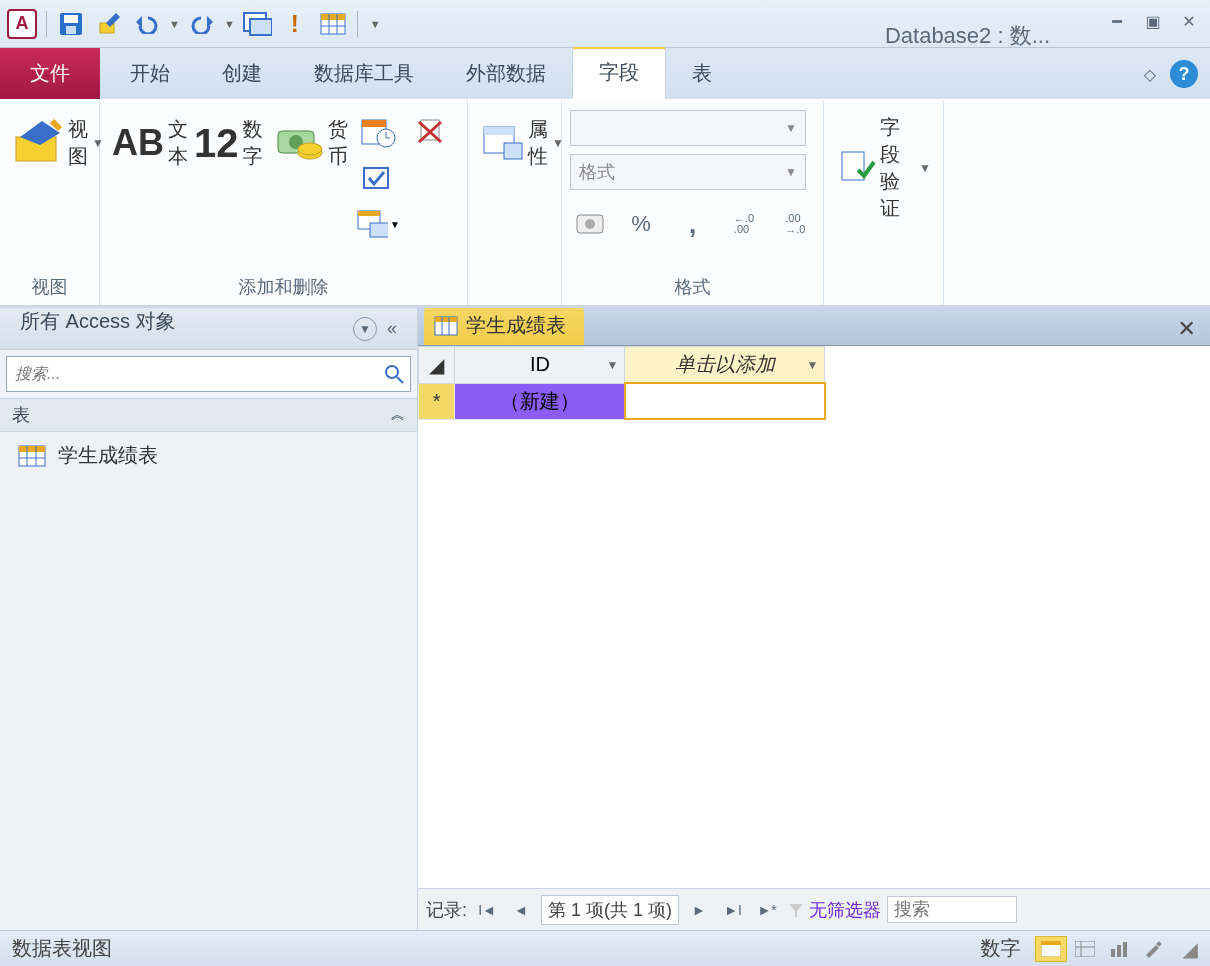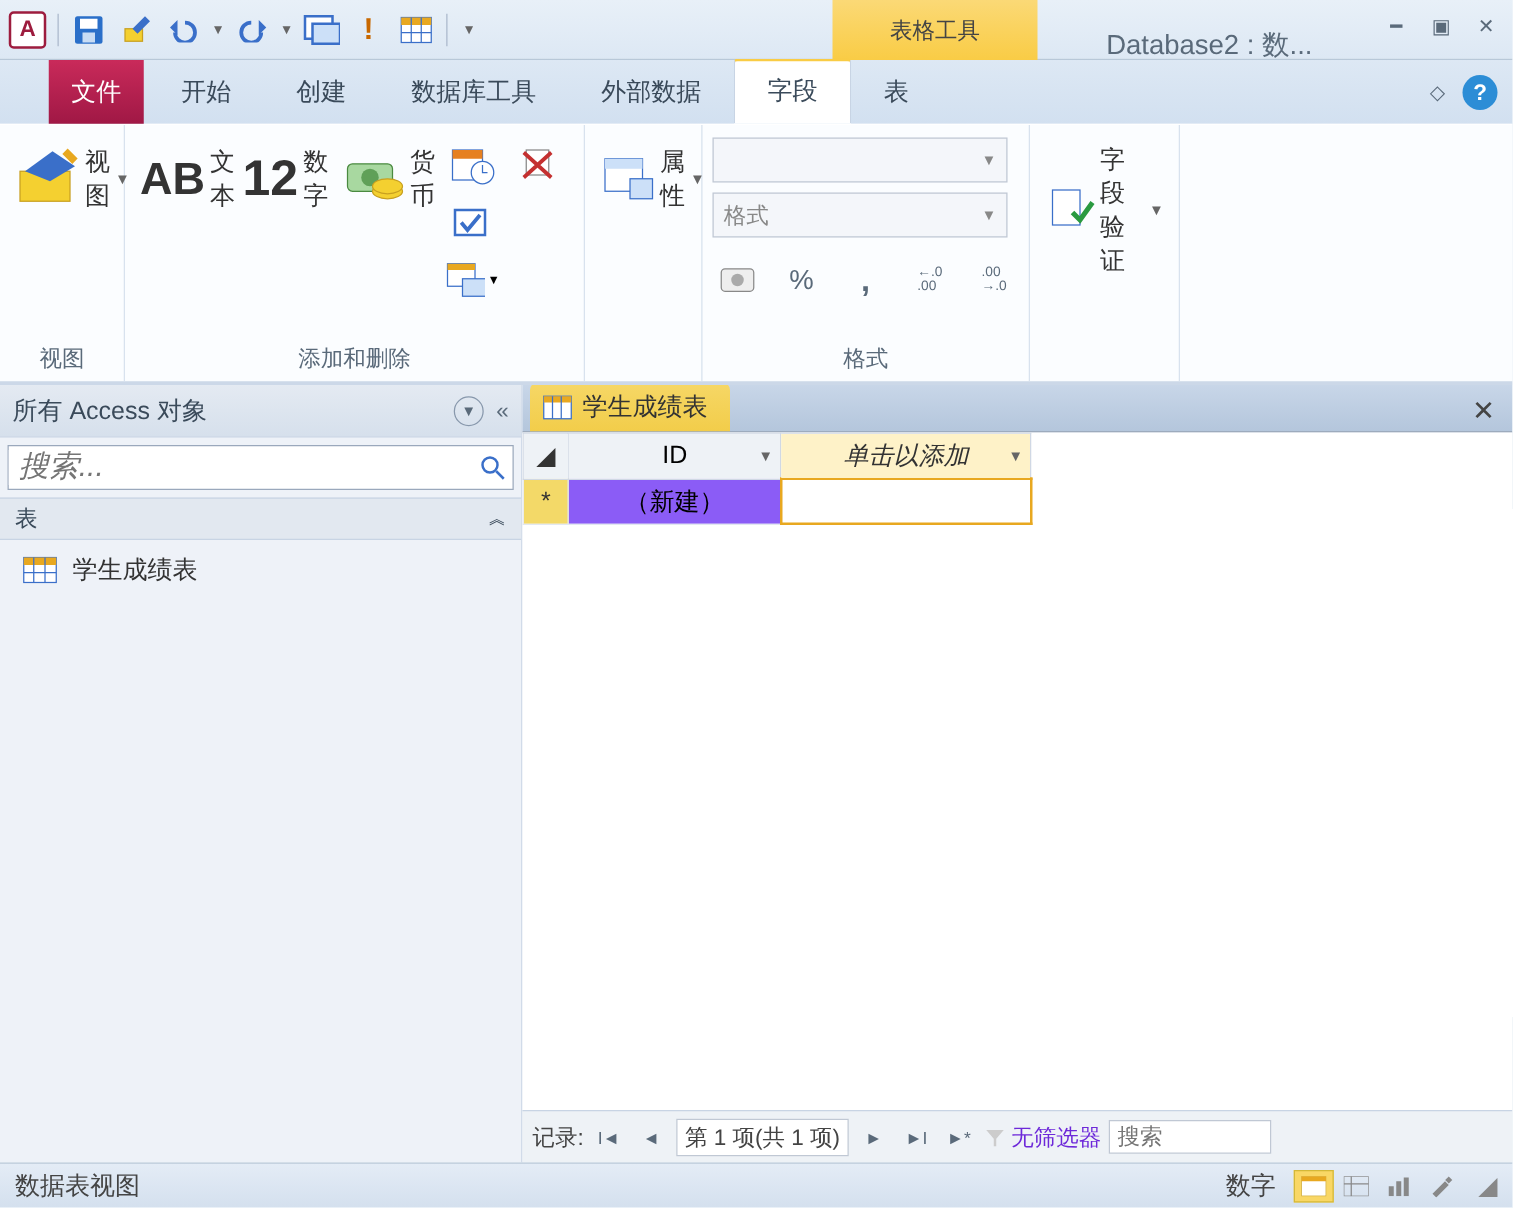--- a/index.html
+++ b/index.html
@@ -12,21 +12,21 @@
 .qat-sep { width: 1px; height: 26px; background: #aab8cc; margin: 0 2px; }
 .app-icon { width: 30px; height: 30px; border: 2px solid #9d1c3e; border-radius: 4px; display:flex;align-items:center;justify-content:center;font-weight:bold;color:#9d1c3e;font-size:18px;background:#fff;}
 .contextual-tab-title { position: absolute; left: 666px; top: 0; width: 164px; height: 48px; background: linear-gradient(#fbd976,#f9cc45); display:flex;align-items:center;justify-content:center;font-size:18px;font-weight:500;color:#444;}
 .window-title { position:absolute; right: 160px; top:12px; height:48px; display:flex;align-items:center;font-size:22px;color:#5a6a7a;}
 .window-controls { position:absolute; right:8px; top:8px; display:flex; gap:10px;}
 .wc { width:26px;height:26px;display:flex;align-items:center;justify-content:center;color:#5a6a7a;cursor:pointer;font-size:16px;}
 
 
 .ribbon-tabs { height: 52px; display:flex; align-items:flex-end; background: linear-gradient(#dde8f4,#d2e0f0); border-bottom:1px solid #fff; position:relative;}
 .rtab { padding: 10px 26px 12px; font-size:20px; color:#3a4a5a; cursor:pointer; position:relative;}
-.rtab.file { background: linear-gradient(#c92a5a,#a01845); color:#fff; margin-right:4px; padding:12px 18px;margin-left:39px;}
+.rtab.file { background: linear-gradient(#c92a5a,#a01845); color:#fff; margin-right:4px; padding:12px 30px;}
 .rtab.active { background:#fff; border:1px solid #c8d4e4; border-bottom:1px solid #fff; border-top:2px solid #f9cc45; border-radius:3px 3px 0 0;}
 .rtab.ctxactive { border-top-color:#f9cc45;}
 .ribbon-help { position:absolute; right:12px; top:12px; display:flex; gap:8px; align-items:center;}
 .help-circle{width:28px;height:28px;border-radius:50%;background:#2c8dd6;color:#fff;display:flex;align-items:center;justify-content:center;font-weight:bold;font-size:18px;cursor:pointer;}
 .collapse-ribbon{width:24px;height:24px;color:#5a6a7a;cursor:pointer;display:flex;align-items:center;justify-content:center;}
 
 
 .ribbon-body { height: 208px; background:#fbfdff; border-bottom:3px solid #ccd8e8; display:flex;}
 .rgroup { display:flex; flex-direction:column; border-right:1px solid #d8e2ee; padding:4px 8px 0; position:relative;}
 .rgroup-row { flex:1; display:flex; align-items:flex-start; gap:4px; padding-top:6px;}
@@ -39,27 +39,27 @@
 .small-item{width:44px;height:40px;display:flex;align-items:center;justify-content:center;cursor:pointer;}
 .format-box{width:236px;height:36px;border:1px solid #c0c8d4;background:#f4f6fa;display:flex;align-items:center;padding:0 8px;font-size:18px;color:#888;justify-content:space-between;cursor:pointer;}
 .format-row2{display:flex;gap:12px;padding-top:8px;align-items:center;}
 .fmt-btn{width:42px;height:36px;display:flex;align-items:center;justify-content:center;color:#5a6a7a;font-size:16px;cursor:pointer;}
 
 
 .main { flex:1; display:flex; overflow:hidden;}
 
 
 .navpane { width:418px; background:#eef2f8; border-right:1px solid #c8d4e4; display:flex;flex-direction:column;}
-.nav-header{height:42px;background:linear-gradient(#e4eaf2,#d6e0ec);border-bottom:1px solid #c8d4e4;display:flex;align-items:center;padding:0 10px;font-size:20px;color:#3a4a5a;justify-content:space-between;}
+.nav-header{height:42px;background:linear-gradient(#e4eaf2,#d6e0ec);border-bottom:1px solid #c8d4e4;display:flex;padding:0 20px;font-size:20px;color:#3a4a5a;justify-content:space-between;}
 .nav-header-right{display:flex;align-items:center;gap:10px;}
 .circ{width:24px;height:24px;border:1px solid #8898ac;border-radius:50%;display:flex;align-items:center;justify-content:center;font-size:12px;color:#5a6a7a;cursor:pointer;}
 .nav-collapse{font-size:18px;color:#5a6a7a;cursor:pointer;}
 .nav-search{padding:6px;}
 .nav-search-box{display:flex;border:1px solid #9aa8bc;background:#fff;height:36px;align-items:center;}
-.nav-search-box input{flex:1;border:none;outline:none;font-size:24px;font-style:italic;color:#0f172a;padding:0 8px;}
+.nav-search-box input{flex:1;border:none;outline:none;font-size:16px;font-style:italic;color:#0f172a;padding:0 8px;}
 .search-icon{width:32px;display:flex;align-items:center;justify-content:center;cursor:pointer;}
 .nav-group-hdr{height:34px;background:#e2e8f0;border-top:1px solid #c8d4e4;border-bottom:1px solid #c8d4e4;display:flex;align-items:center;justify-content:space-between;padding:0 12px;font-size:18px;color:#3a4a5a;cursor:pointer;}
 .nav-item{display:flex;align-items:center;gap:12px;padding:10px 18px;font-size:20px;color:#333;cursor:pointer;}
 .table-icon{width:28px;height:22px;}
 
 
 .docarea{flex:1;display:flex;flex-direction:column;background:#eef2f8;}
 .doc-tab-row{height:38px;background:linear-gradient(#c8d6e8,#b4c6dc);display:flex;align-items:flex-end;border-bottom:1px solid #8898ac;position:relative;}
 .doc-tab{background:linear-gradient(#f6d766,#f2cd4a);padding:6px 18px 6px 10px;margin-left:6px;border-radius:6px 6px 0 0;display:flex;align-items:center;gap:8px;font-size:20px;font-weight:500;color:#333;cursor:pointer;}
 .doc-close{position:absolute;right:14px;top:8px;font-size:22px;color:#444;cursor:pointer;}
@@ -136,21 +136,20 @@
           <rect x="2" y="2" width="24" height="20" fill="#fff" stroke="#3a6fc9"></rect>
           <rect x="2" y="2" width="24" height="6" fill="#e8a820"></rect>
           <line x1="10" y1="2" x2="10" y2="22" stroke="#3a6fc9"></line>
           <line x1="18" y1="2" x2="18" y2="22" stroke="#3a6fc9"></line>
           <line x1="2" y1="14" x2="26" y2="14" stroke="#3a6fc9"></line>
         </svg>
     </div>
     <div class="qat-sep"></div>
     <span style="font-size:11px;color:#666;cursor:pointer;padding:0 4px">▼</span>
   </div>
-  <div class="contextual-tab-title">表格工具</div>
   <div class="window-title">Database2 : 数...</div>
   <div class="window-controls">
     <div class="wc">━</div>
     <div class="wc">▣</div>
     <div class="wc">✕</div>
   </div>
 </div>
 
 <div class="ribbon-tabs">
   <div class="rtab file">文件</div>

